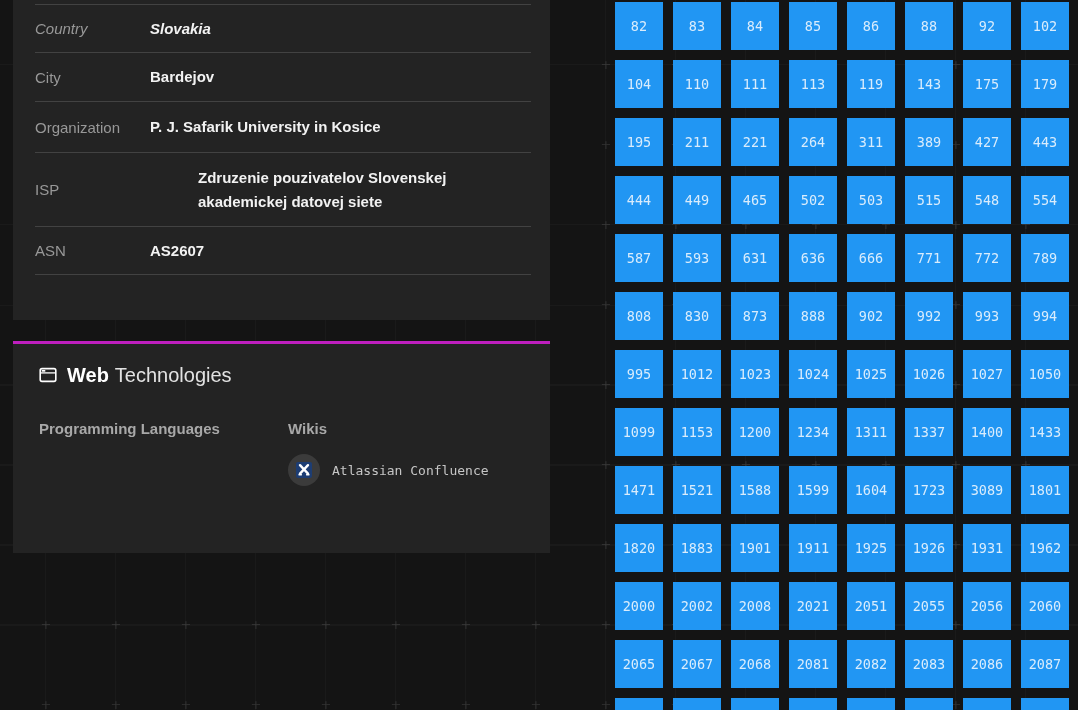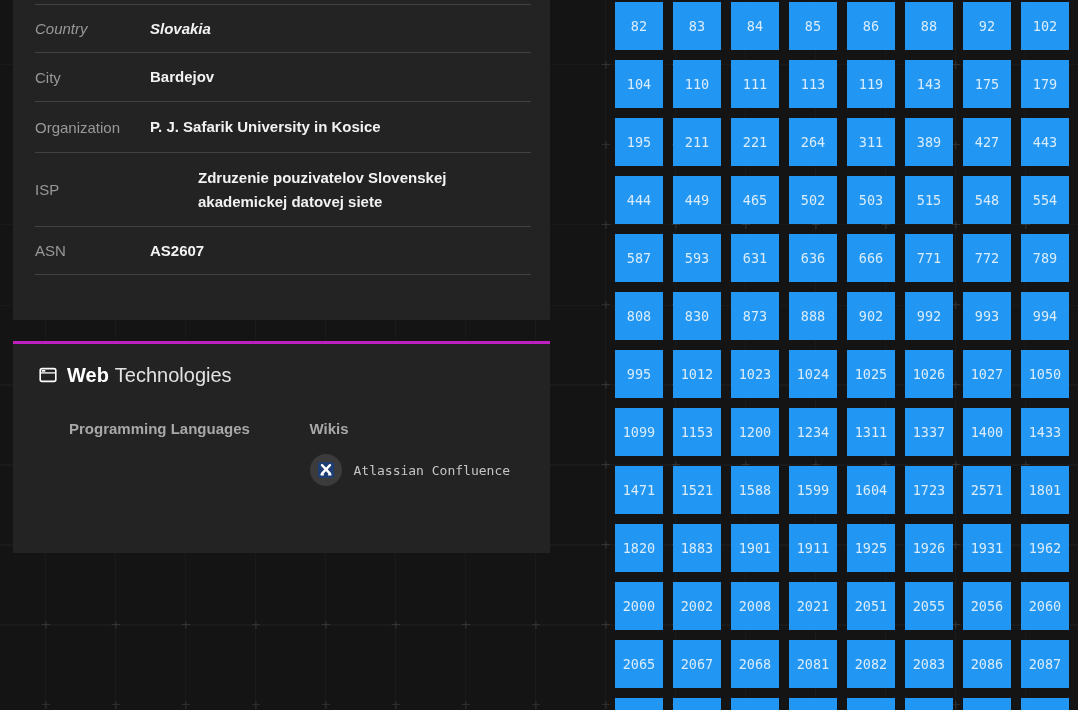--- a/index.html
+++ b/index.html
@@ -72,21 +72,21 @@
     height: 26px;
     display: flex;
     align-items: center;
     color: #ffffff;
     font-size: 20px;
   }
   .tech-title .icon-wrap { display: inline-flex; margin-right: 10px; }
   .tech-title .t-bold { font-weight: bold; color: #ffffff; }
   .tech-title .t-reg { font-weight: normal; color: #e2e2e2; margin-left: 6px; }
 
-  .tech-cols { display: flex; margin: 32px 0 0 56px; }
+  .tech-cols { display: flex; margin: 32px 0 0 26px; }
   .tech-col { width: 249px; }
   .tech-col-header {
     color: #a8a8a8;
     font-size: 15px;
     font-weight: bold;
     line-height: 18px;
   }
   .tech-item {
     margin-top: 16px;
     display: flex;
@@ -396,21 +396,21 @@
       <div class="port-tile">1311</div>
       <div class="port-tile">1337</div>
       <div class="port-tile">1400</div>
       <div class="port-tile">1433</div>
       <div class="port-tile">1471</div>
       <div class="port-tile">1521</div>
       <div class="port-tile">1588</div>
       <div class="port-tile">1599</div>
       <div class="port-tile">1604</div>
       <div class="port-tile">1723</div>
-      <div class="port-tile">2571</div>
+      <div class="port-tile">3089</div>
       <div class="port-tile">1801</div>
       <div class="port-tile">1820</div>
       <div class="port-tile">1883</div>
       <div class="port-tile">1901</div>
       <div class="port-tile">1911</div>
       <div class="port-tile">1925</div>
       <div class="port-tile">1926</div>
       <div class="port-tile">1931</div>
       <div class="port-tile">1962</div>
       <div class="port-tile">2000</div>

